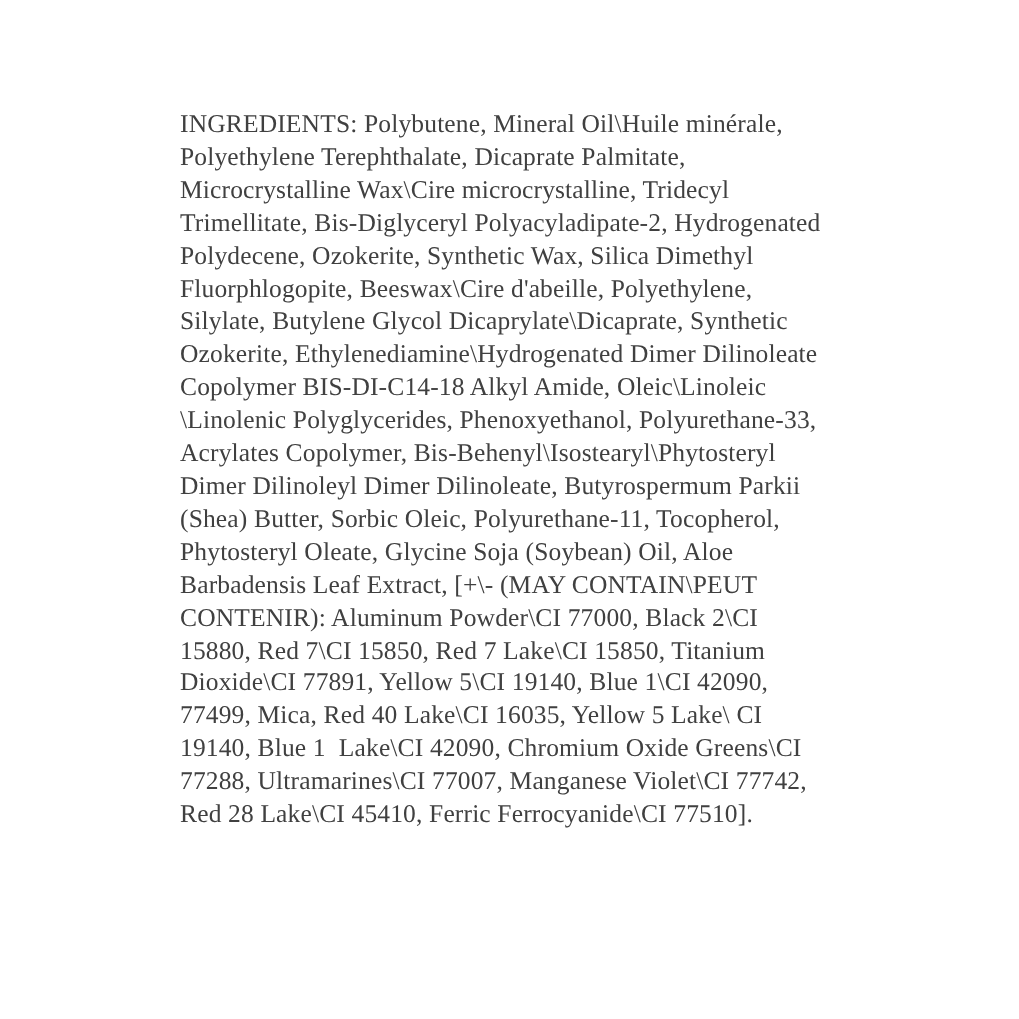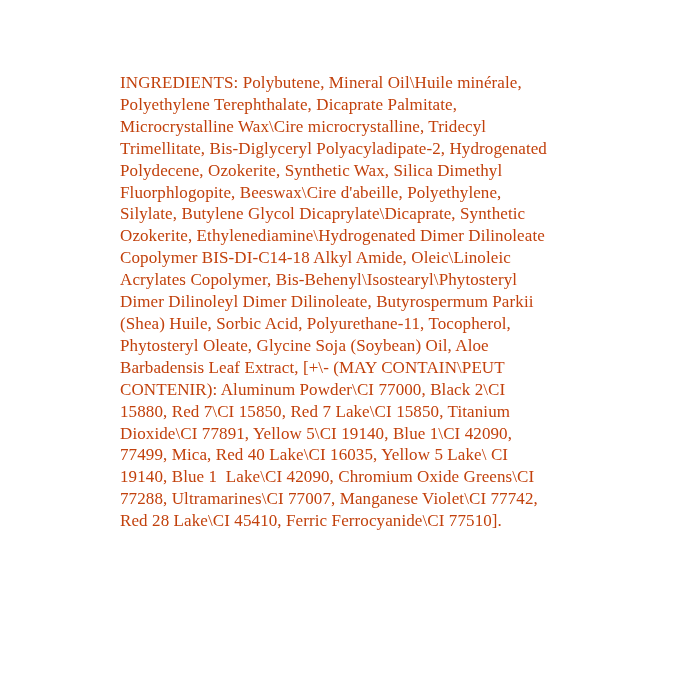--- a/index.html
+++ b/index.html
@@ -15,44 +15,45 @@
     overflow: hidden;
   }
   .ingredients-text {
     position: absolute;
     left: 120px;
     top: 72px;
     width: 460px;
     font-family: "Liberation Serif", "DejaVu Serif", serif;
     font-size: 17px;
     line-height: 21.9px;
-    color: #c2410c;
+    color: #404040;
     letter-spacing: 0.1px;
   }
   .text-line {
     white-space: pre; 
   }
 </style>
 </head>
 <body>
 
 <div class="canvas">
   <div class="ingredients-text">
       <div class="text-line">INGREDIENTS: Polybutene, Mineral Oil\Huile minérale,</div>
       <div class="text-line">Polyethylene Terephthalate, Dicaprate Palmitate,</div>
       <div class="text-line">Microcrystalline Wax\Cire microcrystalline, Tridecyl</div>
       <div class="text-line">Trimellitate, Bis-Diglyceryl Polyacyladipate-2, Hydrogenated</div>
       <div class="text-line">Polydecene, Ozokerite, Synthetic Wax, Silica Dimethyl</div>
       <div class="text-line">Fluorphlogopite, Beeswax\Cire d'abeille, Polyethylene,</div>
       <div class="text-line">Silylate, Butylene Glycol Dicaprylate\Dicaprate, Synthetic</div>
       <div class="text-line">Ozokerite, Ethylenediamine\Hydrogenated Dimer Dilinoleate</div>
       <div class="text-line">Copolymer BIS-DI-C14-18 Alkyl Amide, Oleic\Linoleic</div>
+      <div class="text-line">\Linolenic Polyglycerides, Phenoxyethanol, Polyurethane-33,</div>
       <div class="text-line">Acrylates Copolymer, Bis-Behenyl\Isostearyl\Phytosteryl</div>
       <div class="text-line">Dimer Dilinoleyl Dimer Dilinoleate, Butyrospermum Parkii</div>
-      <div class="text-line">(Shea) Huile, Sorbic Acid, Polyurethane-11, Tocopherol,</div>
+      <div class="text-line">(Shea) Butter, Sorbic Oleic, Polyurethane-11, Tocopherol,</div>
       <div class="text-line">Phytosteryl Oleate, Glycine Soja (Soybean) Oil, Aloe</div>
       <div class="text-line">Barbadensis Leaf Extract, [+\- (MAY CONTAIN\PEUT</div>
       <div class="text-line">CONTENIR): Aluminum Powder\CI 77000, Black 2\CI</div>
       <div class="text-line">15880, Red 7\CI 15850, Red 7 Lake\CI 15850, Titanium</div>
       <div class="text-line">Dioxide\CI 77891, Yellow 5\CI 19140, Blue 1\CI 42090,</div>
       <div class="text-line">77499, Mica, Red 40 Lake\CI 16035, Yellow 5 Lake\ CI</div>
       <div class="text-line">19140, Blue 1  Lake\CI 42090, Chromium Oxide Greens\CI</div>
       <div class="text-line">77288, Ultramarines\CI 77007, Manganese Violet\CI 77742,</div>
       <div class="text-line">Red 28 Lake\CI 45410, Ferric Ferrocyanide\CI 77510].</div>
     </div>

